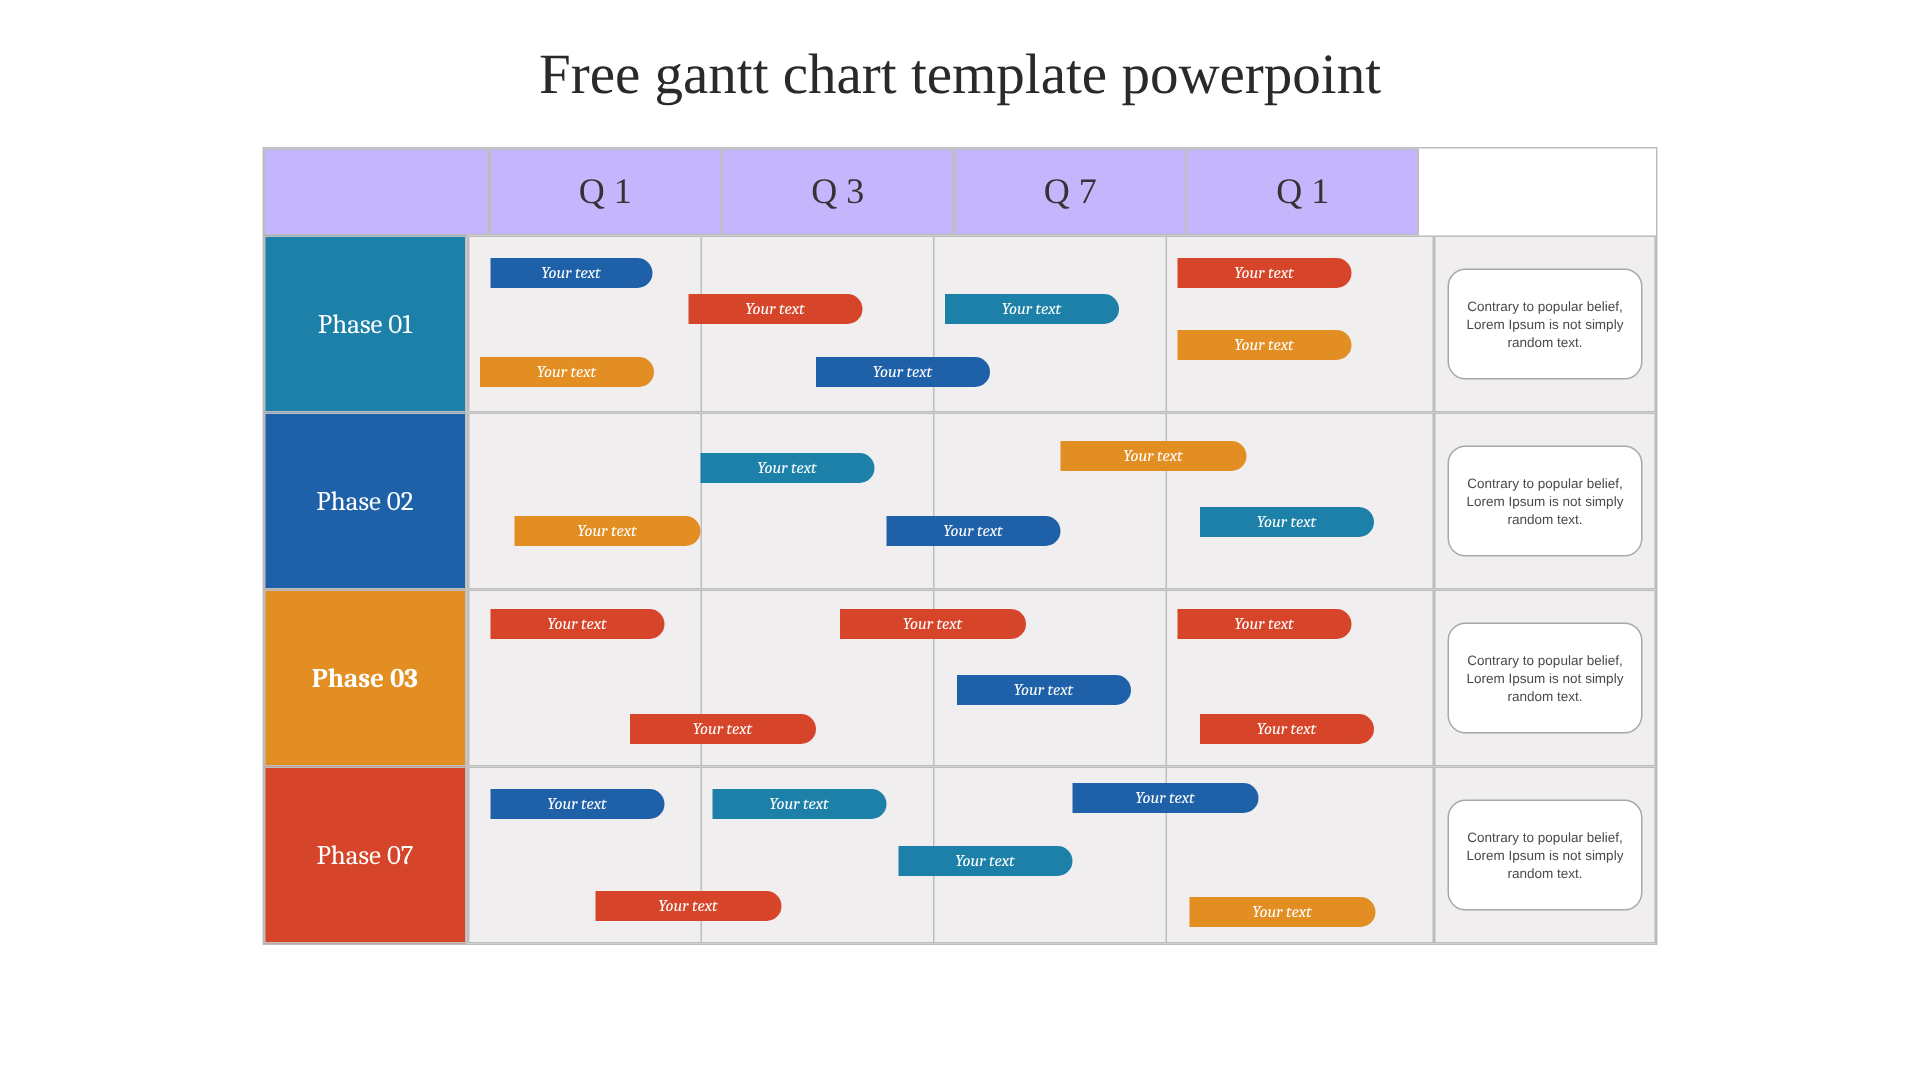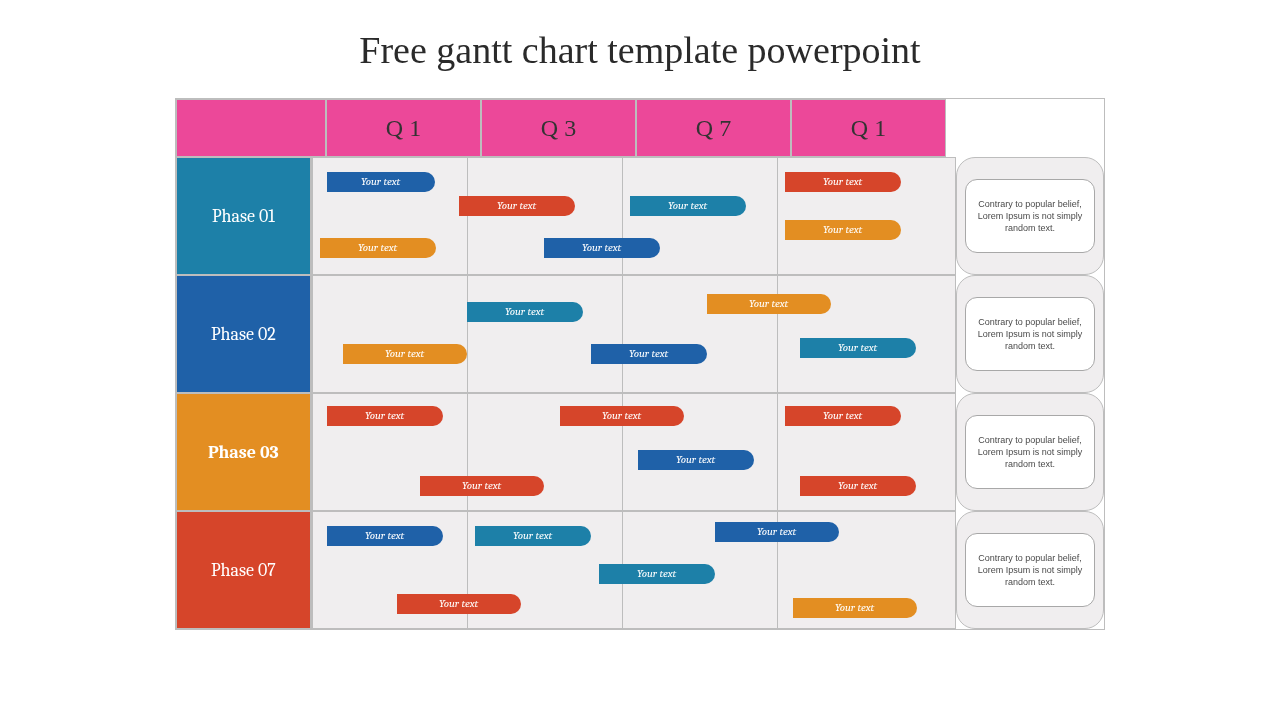--- a/index.html
+++ b/index.html
@@ -44,21 +44,21 @@
   }
   
   .c-label{width:150px;}
   .c-col{width:155px;}
   .c-note{width:155px;}
   
   .hdr .cell{
     height:58px;
     display:flex;align-items:center;justify-content:center;
     font-size:24px;
-    background:#ec4899;
+    background:#c4b5fd;
   }
   
   .body .cell{height:118px;background:var(--bg-cell);}
   .body .c-label{
     display:flex;align-items:center;justify-content:center;
     color:#fff;font-size:18px;
     font-family:Cambria,"Times New Roman",serif;
   }
   .ph1{background:var(--steel)!important;}
   .ph2{background:var(--blue)!important;}
@@ -87,21 +87,20 @@
     font-size:11px;line-height:20px;text-align:center;
   }
   .bar.blue  {background:var(--blue);}
   .bar.steel {background:var(--steel);}
   .bar.orange{background:var(--orange);}
   .bar.red   {background:var(--red);}
   
   .body .c-note{
     display:flex;align-items:center;justify-content:flex-start;
     padding:8px;
-    border-radius:19px;
   }
   .note{
     width:130px;min-height:74px;
     border:1px solid #a8a8a8;border-radius:12px;
     background:#fff;
     font-size:9px;line-height:1.35;
     display:flex;align-items:center;justify-content:center;
     text-align:center;padding:8px 6px;
     font-family:Arial,Helvetica,sans-serif;
     color:#4a4a4a;

